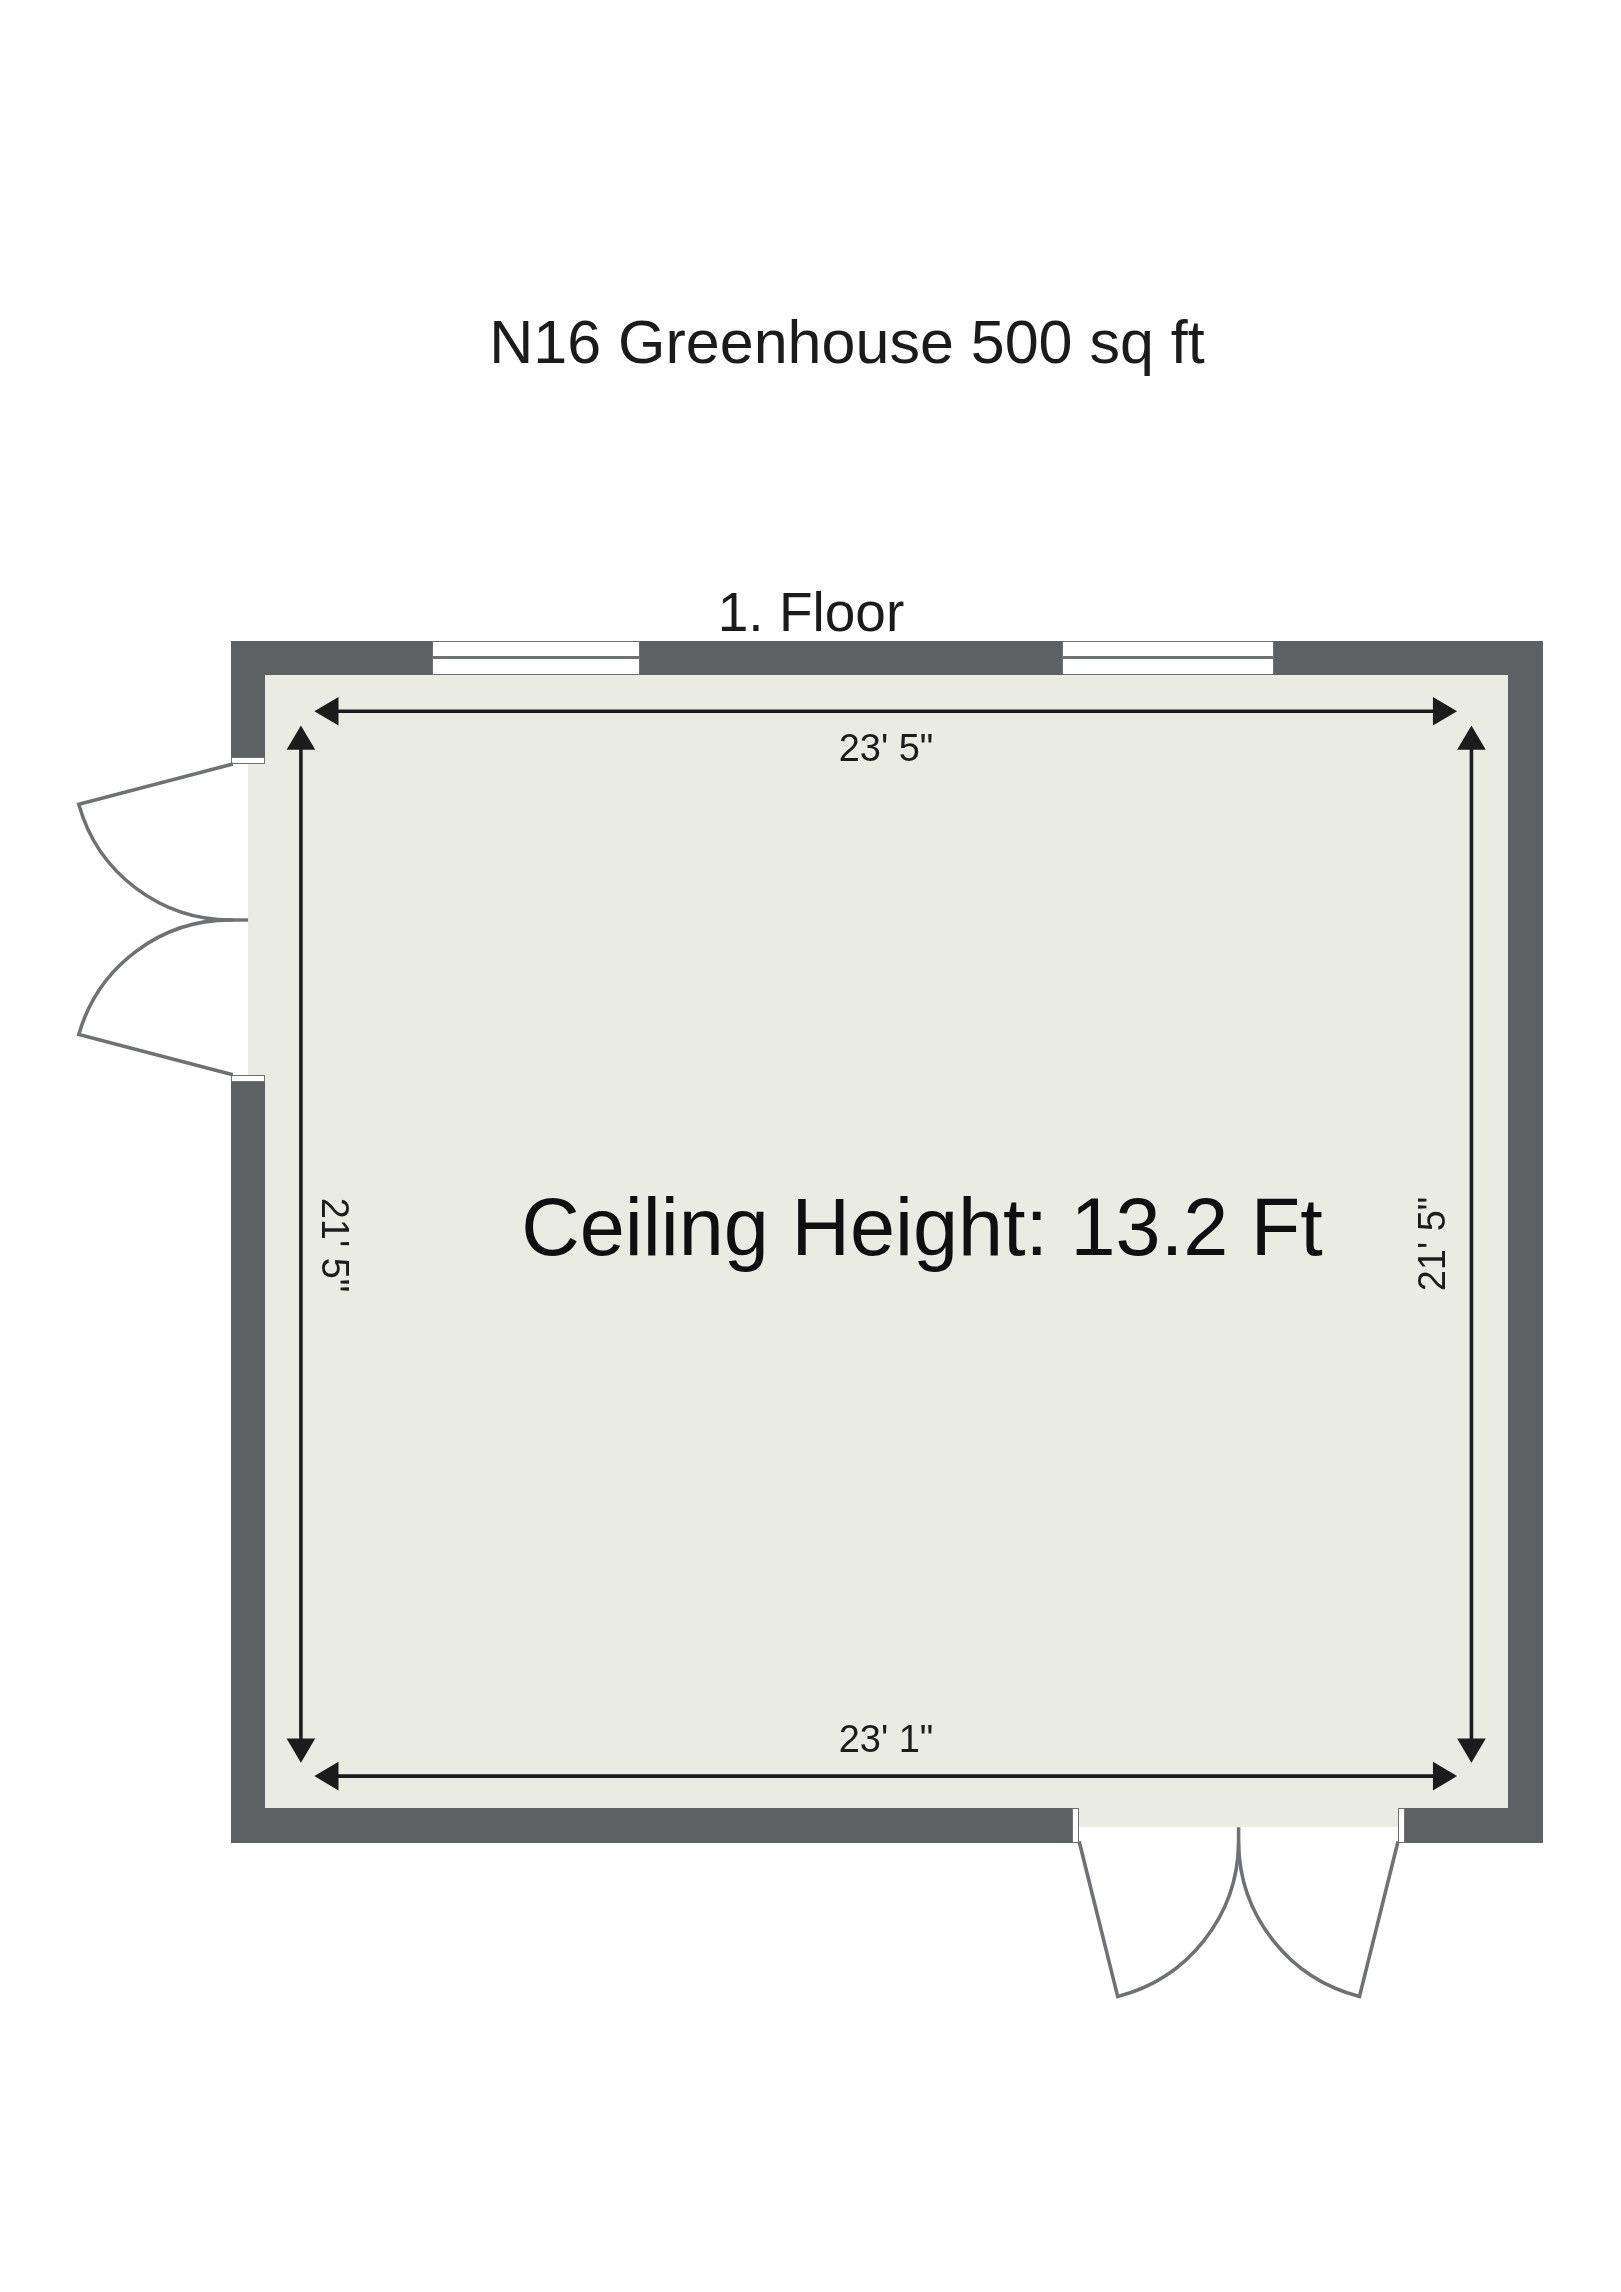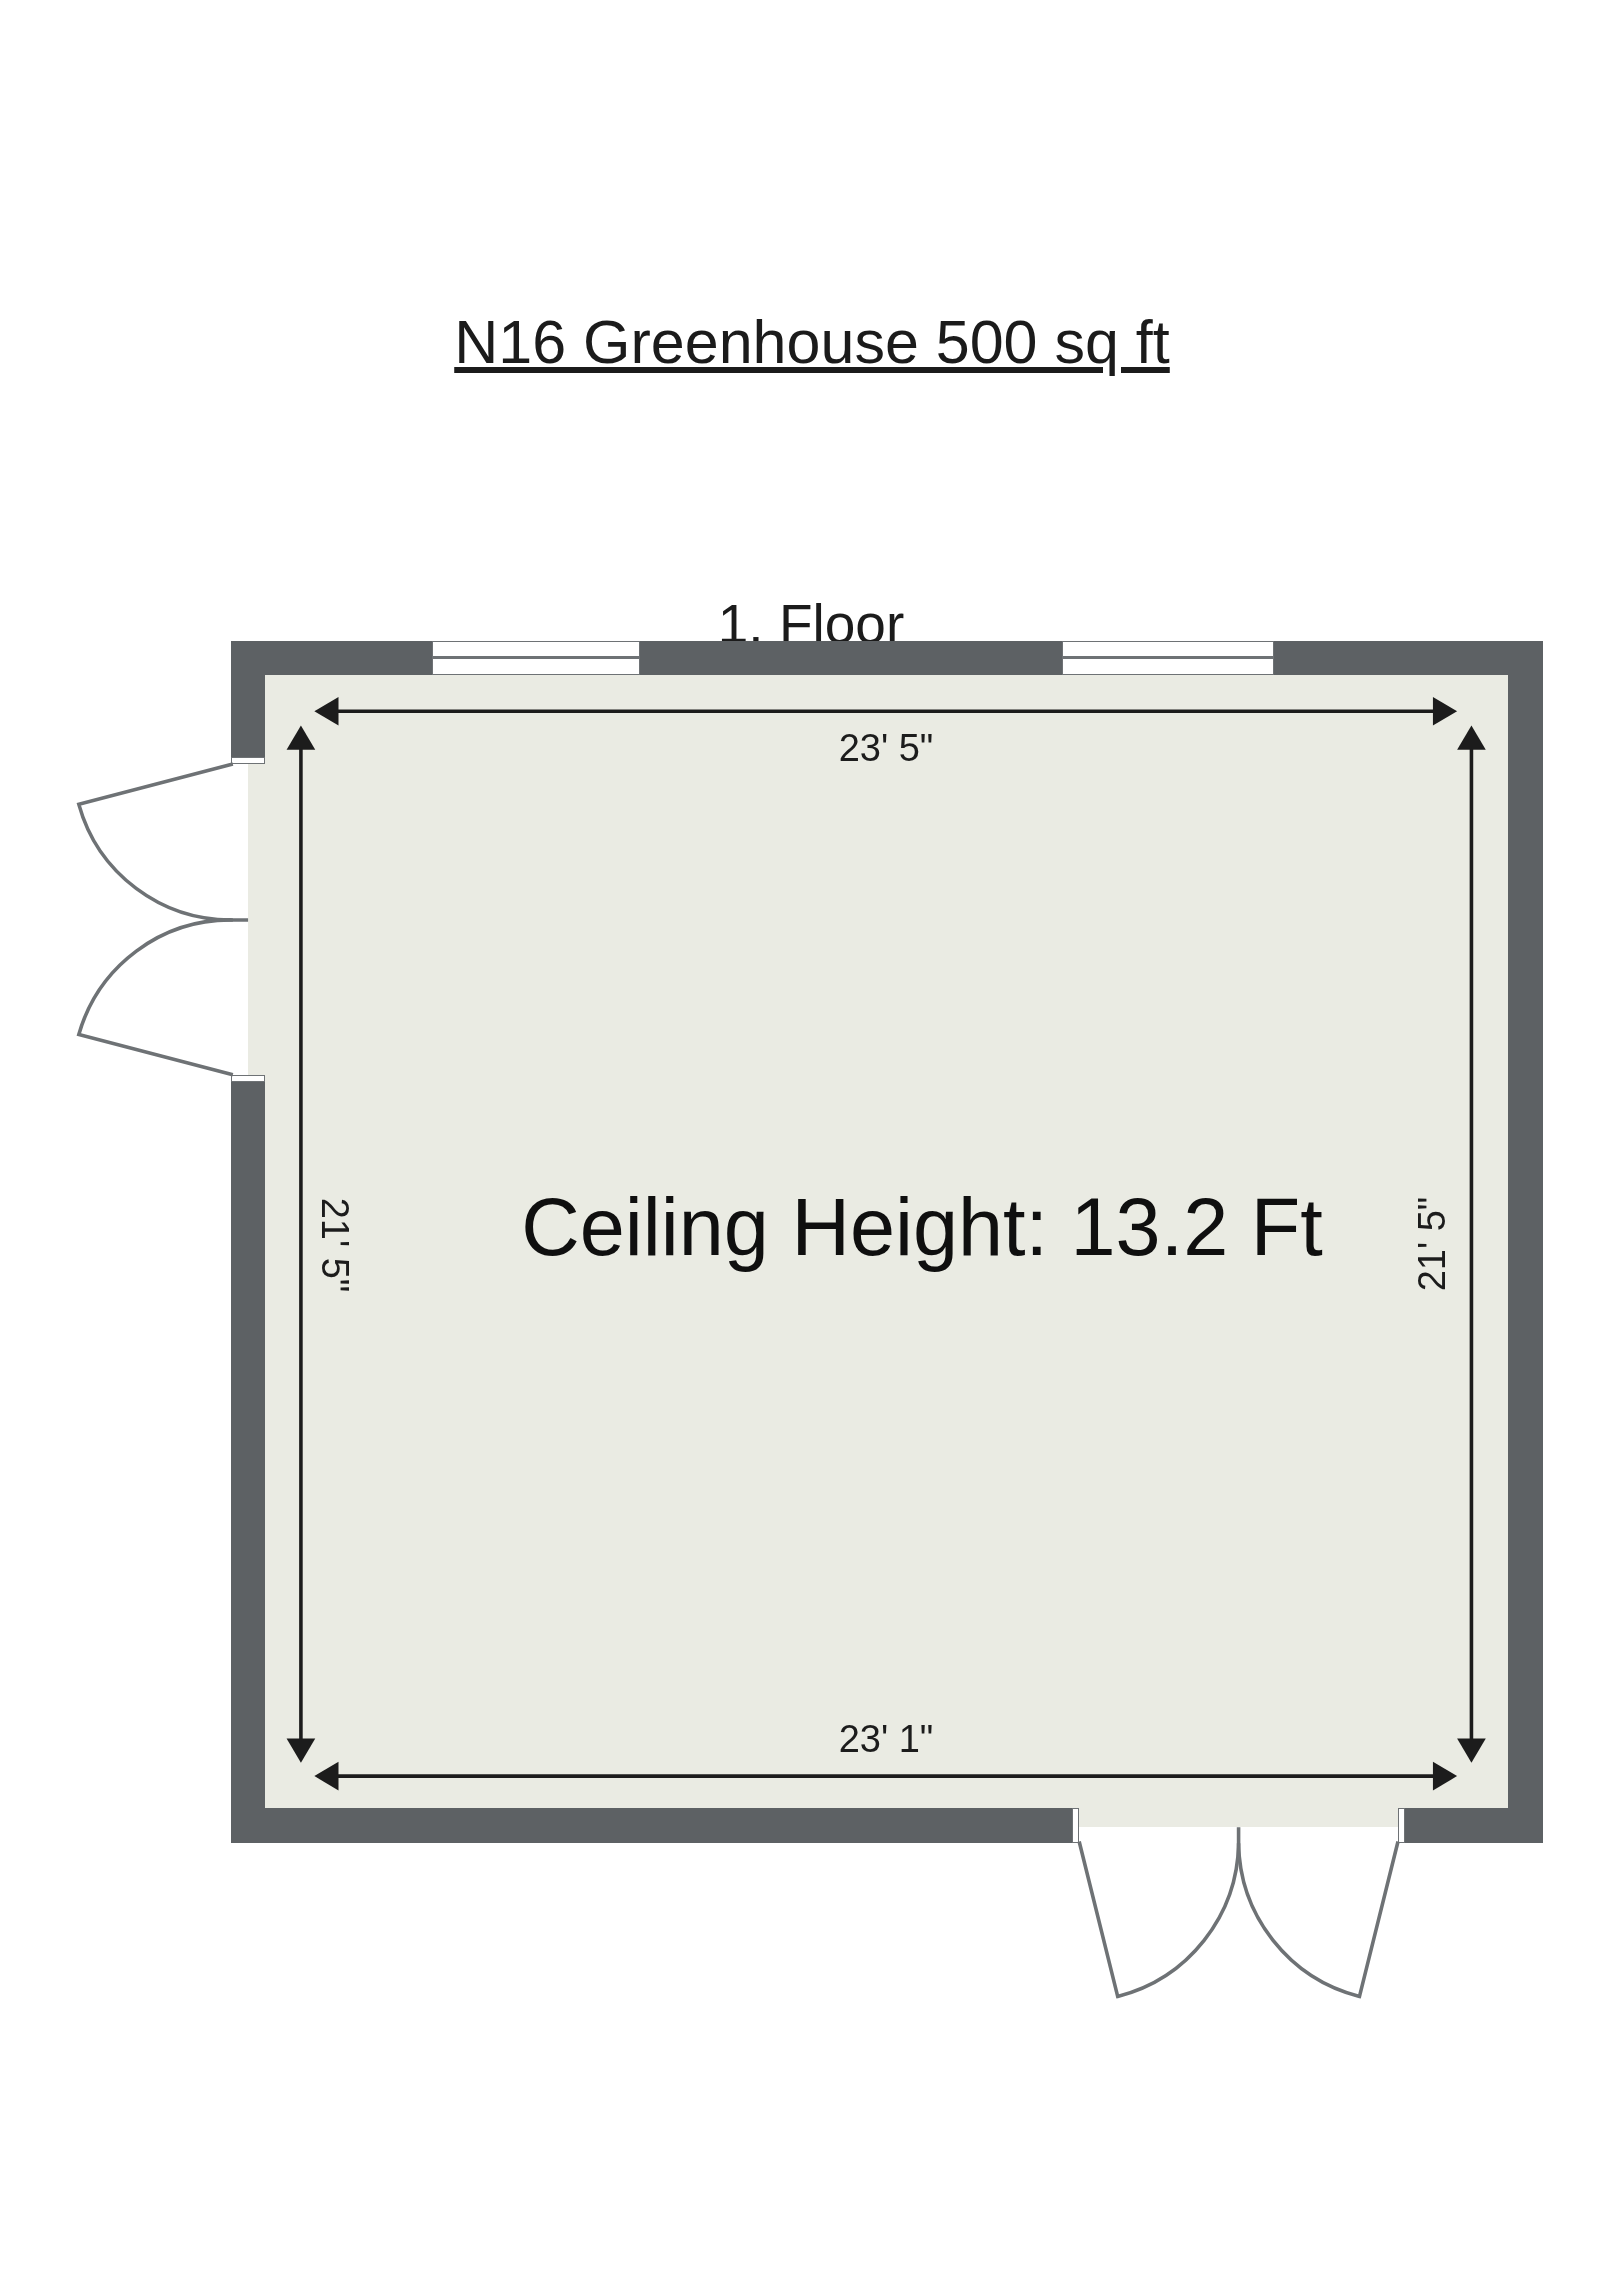--- a/index.html
+++ b/index.html
@@ -38,22 +38,22 @@
   .dim-rot-cw{transform:translate(-50%,-50%) rotate(90deg);}
   .dim-rot-ccw{transform:translate(-50%,-50%) rotate(-90deg);}
   
   .room-info{font-size:81px;line-height:1;white-space:nowrap;transform:translateX(-50%);color:#0f0f0f;}
 </style>
 </head>
 <body>
 
 <div id="canvas">
 
-  <div class="abs page-title" style="left:812px;top:312px;text-decoration:underline;">N16 Greenhouse 500 sq ft</div>
-  <div class="abs floor-title" style="left:811px;top:597px;">1. Floor</div>
+  <div class="abs page-title" style="left:847px;top:312px;">N16 Greenhouse 500 sq ft</div>
+  <div class="abs floor-title" style="left:811px;top:585px;">1. Floor</div>
 
   <div class="abs wall-outline"></div>
   <div class="abs floor-area"></div>
 
   <div class="abs window w1">
     <div class="mullion"></div>
   </div>
   <div class="abs window w2">
     <div class="mullion"></div>
   </div>

